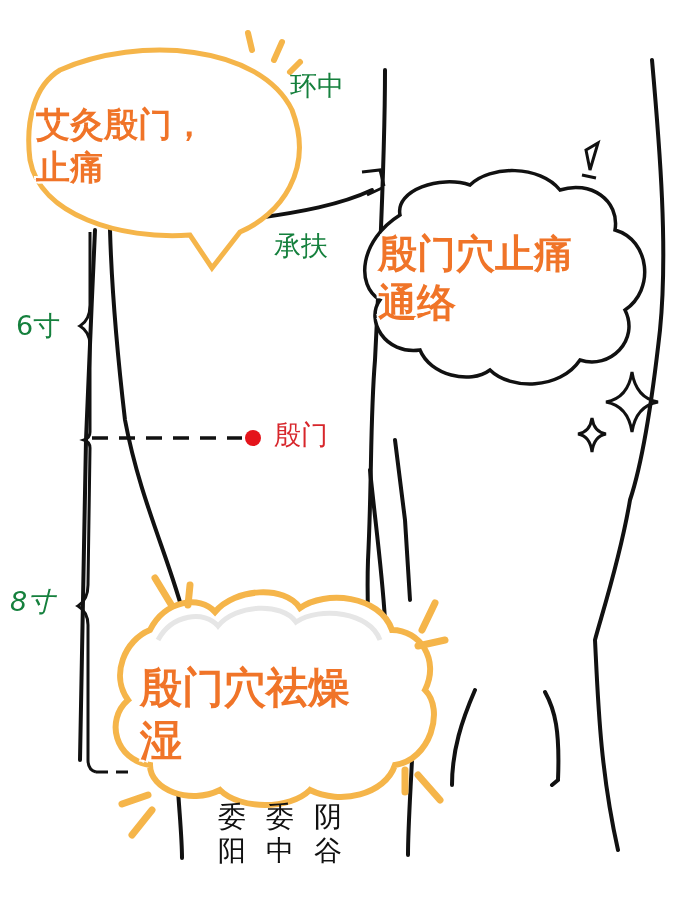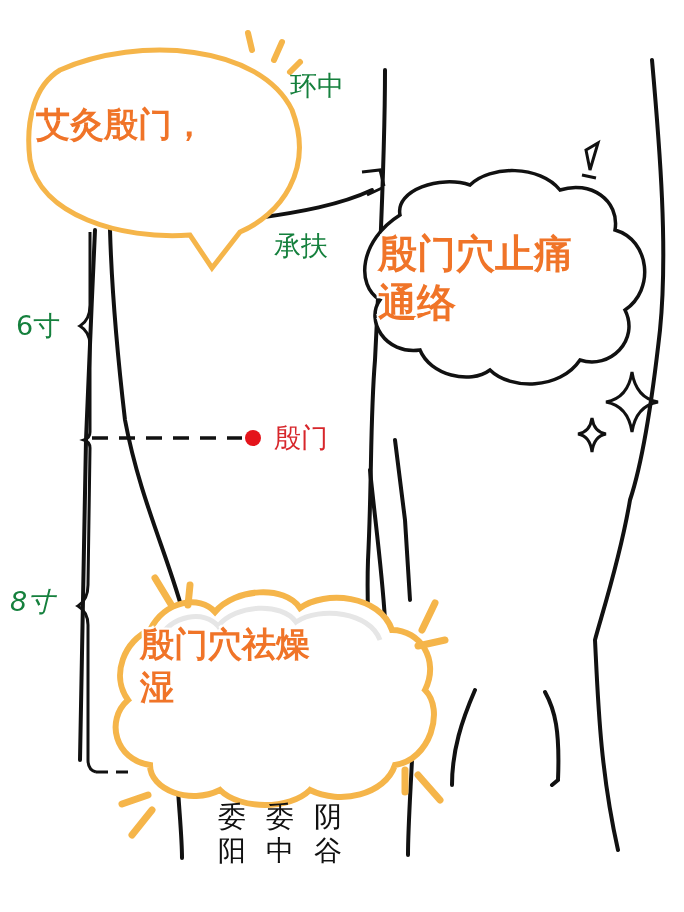--- a/index.html
+++ b/index.html
@@ -1,19 +1,19 @@
 <!DOCTYPE html>
 <html><head>
 <meta charset="utf-8">
 <style>
   html,body{margin:0;padding:0;background:#fff;}
   body{width:684px;height:912px;position:relative;overflow:hidden;font-family:"DejaVu Sans",sans-serif;}
   svg.art{position:absolute;left:0;top:0;}
   .lbl{position:absolute;color:#15803d;font-size:27px;line-height:1;font-family:"DejaVu Sans",sans-serif;white-space:nowrap;}
-  .red{color:#d7262b;}
+  .red{color:#d7262b;font-family:Liberation Mono, monospace;}
   .bubble-text{position:absolute;color:#f07428;font-weight:bold;text-align:left;line-height:1.25;
     font-family:Liberation Serif, serif;
     text-shadow: 0 0 3px #fff, 0 0 3px #fff, 2px 2px 0 #fff, -2px -2px 0 #fff, 2px -2px 0 #fff, -2px 2px 0 #fff;}
   .vert{position:absolute;font-size:28px;color:#111;line-height:1.2;text-align:center;width:32px;}
 </style>
 </head>
 <body>
 
 <svg class="art" width="684" height="912" viewBox="0 0 684 912">
 
@@ -94,21 +94,22 @@
   <div>委</div>
   <div>中</div>
 </div>
 <div class="vert" style="left:312px;top:800px;">
   <div>阴</div>
   <div>谷</div>
 </div>
 
 <div class="bubble-text" style="left:36px;top:104px;width:240px;font-size:34px;">
   <div>艾灸殷门，</div>
+  <div>止痛</div>
 </div>
 <div class="bubble-text" style="left:378px;top:230px;width:240px;font-size:39px;">
   <div>殷门穴止痛</div>
   <div>通络</div>
 </div>
-<div class="bubble-text" style="left:140px;top:624px;width:260px;font-size:34px;">
+<div class="bubble-text" style="left:140px;top:662px;width:260px;font-size:42px;">
   <div>殷门穴祛燥</div>
   <div>湿</div>
 </div>
 
 </body></html>

